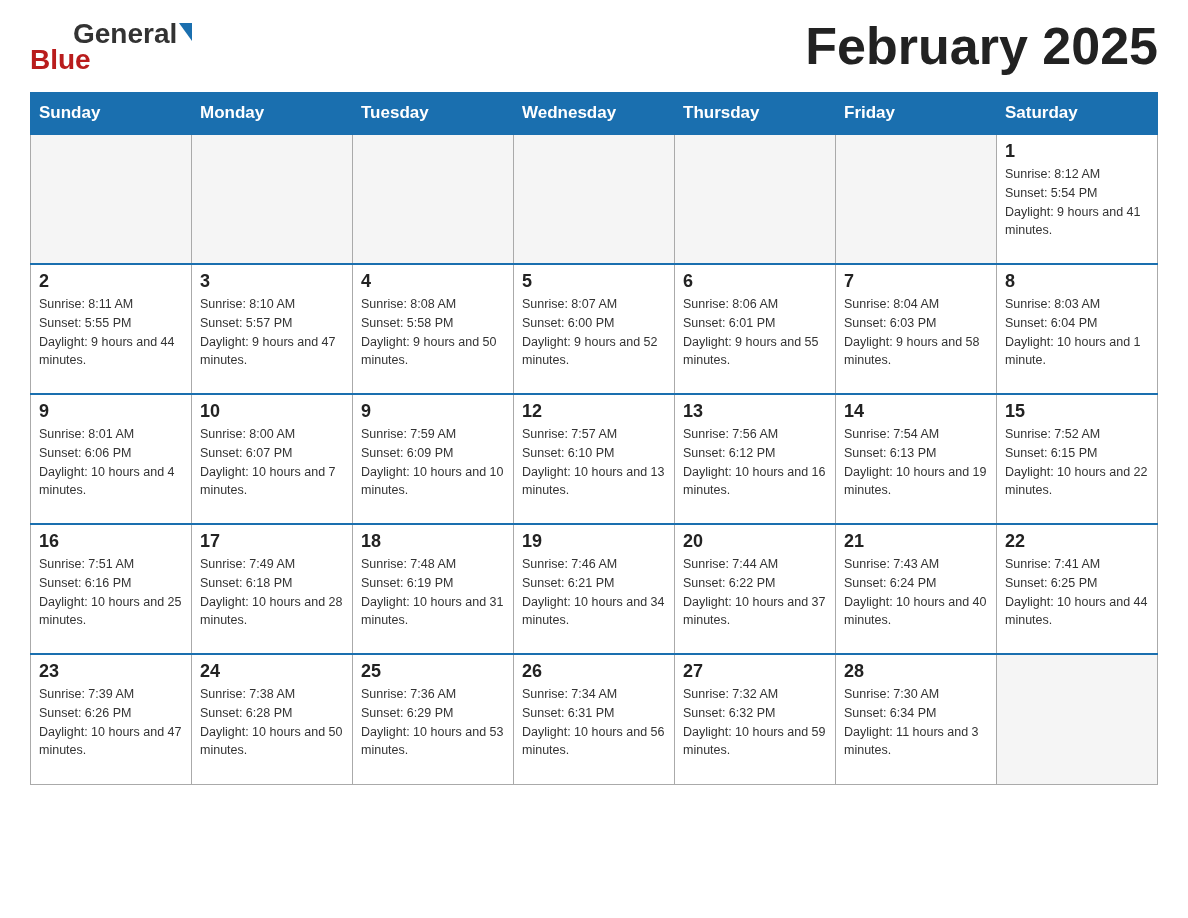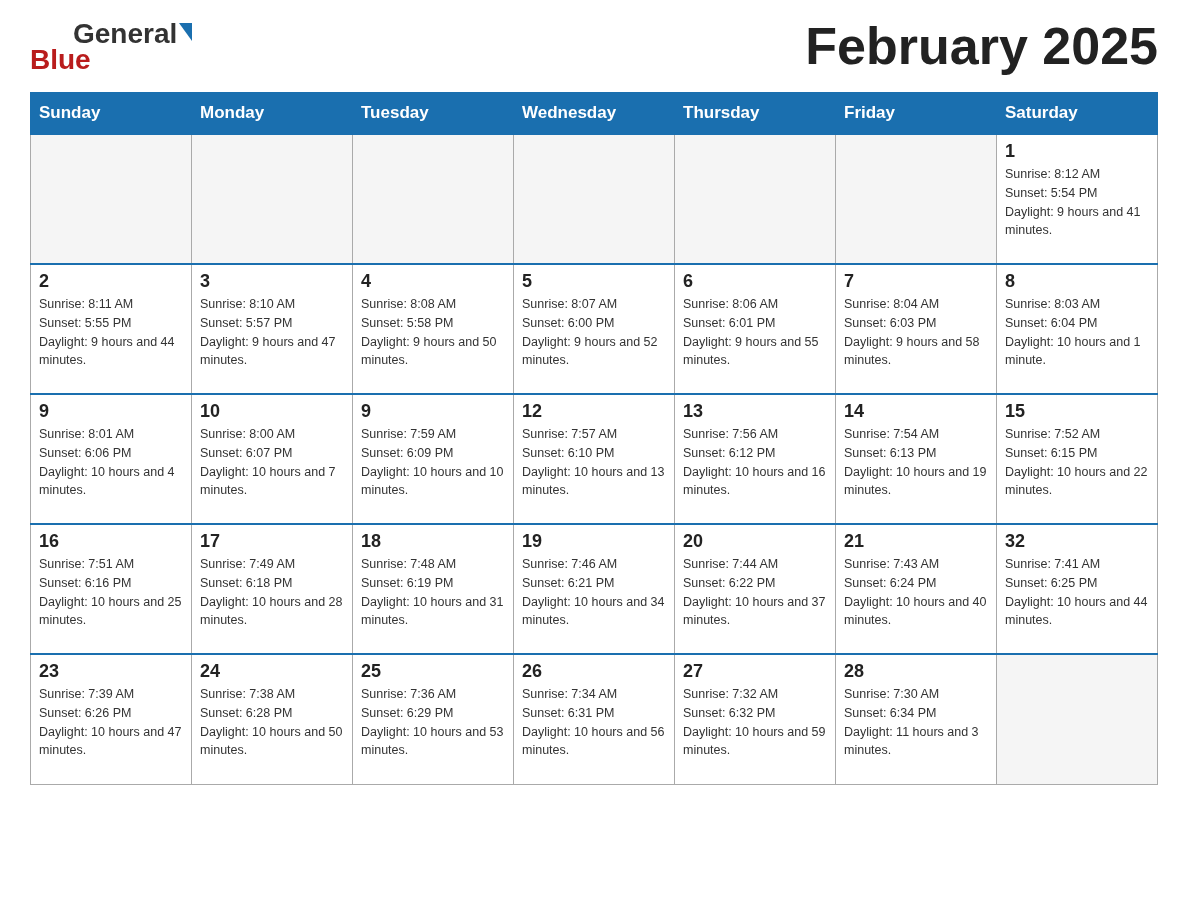--- a/index.html
+++ b/index.html
@@ -229,21 +229,21 @@
         </td>
         <td>
           <span class="day-num">20</span>
           <div class="day-info">Sunrise: 7:44 AM<br>Sunset: 6:22 PM<br>Daylight: 10 hours and 37 minutes.</div>
         </td>
         <td>
           <span class="day-num">21</span>
           <div class="day-info">Sunrise: 7:43 AM<br>Sunset: 6:24 PM<br>Daylight: 10 hours and 40 minutes.</div>
         </td>
         <td>
-          <span class="day-num">32</span>
+          <span class="day-num">22</span>
           <div class="day-info">Sunrise: 7:41 AM<br>Sunset: 6:25 PM<br>Daylight: 10 hours and 44 minutes.</div>
         </td>
       </tr>
       <tr class="week-row">
         <td>
           <span class="day-num">23</span>
           <div class="day-info">Sunrise: 7:39 AM<br>Sunset: 6:26 PM<br>Daylight: 10 hours and 47 minutes.</div>
         </td>
         <td>
           <span class="day-num">24</span>

